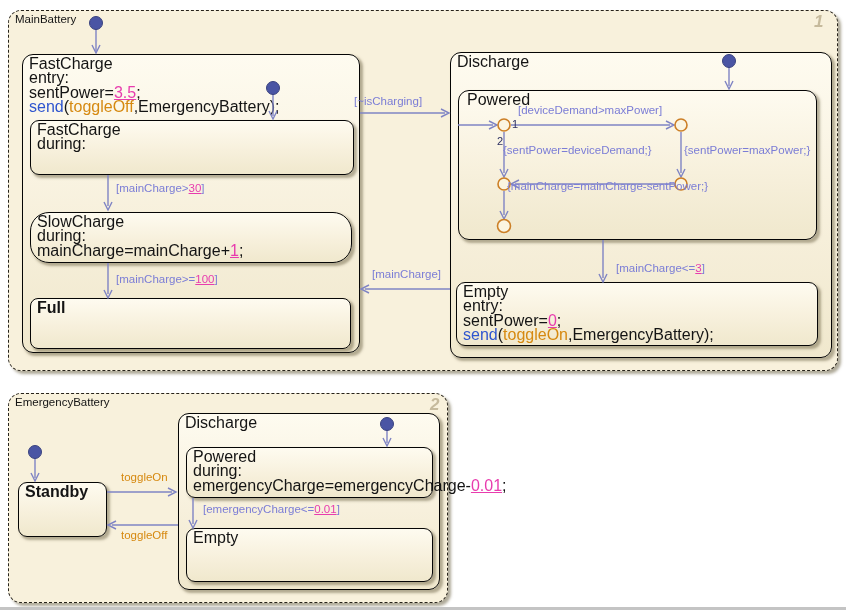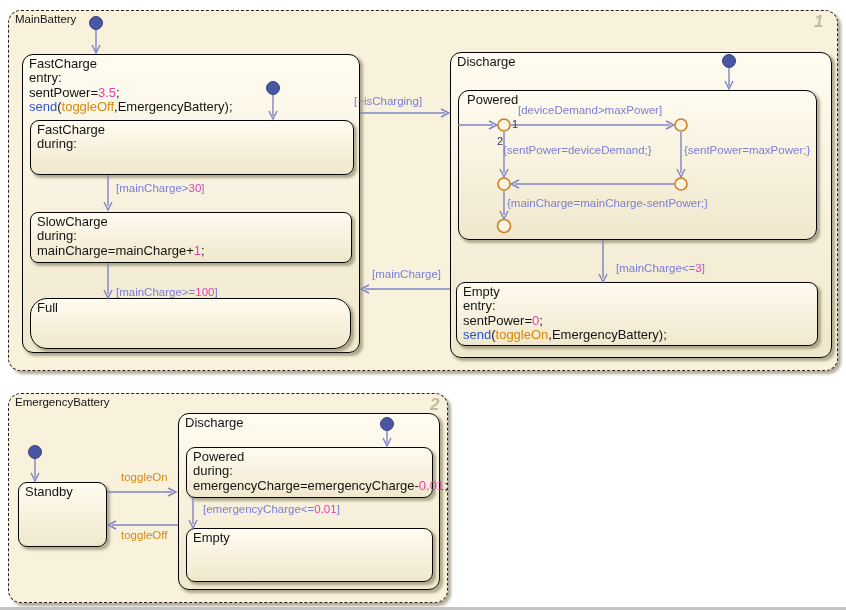--- a/index.html
+++ b/index.html
@@ -16,28 +16,28 @@
   .state {
     position:absolute; box-sizing:border-box;
     background:linear-gradient(180deg,#FEFBF0 0%,#F7F0DC 55%,#F0E8CD 100%);
     border:1.4px solid #050505; border-radius:11px;
     box-shadow:2.5px 2.5px 2.5px rgba(110,100,70,.5);
   }
   .chart-title {
     position:absolute; left:6px; top:2px; font-size:11.5px; color:#141414; white-space:nowrap;
   }
   .state-text {
-    position:absolute; left:6px; top:2px; font-size:13px; line-height:14.3px;
+    position:absolute; left:6px; top:2px; font-size:16px; line-height:14.3px;
     color:#141414; white-space:nowrap;
   }
   .tlabel { position:absolute; font-size:11.5px; color:#7B7DD6; white-space:nowrap; }
   .evt-label { position:absolute; font-size:11.5px; color:#D68910; white-space:nowrap; }
   .prio { position:absolute; font-size:11px; color:#2E3163; }
   .badge { position:absolute; font-size:17px; font-style:italic; font-weight:bold; color:#C6BA9C; }
-  .num { color:#E83CAE; }
+  .num { color:#E83CAE;text-decoration:underline; }
   .kw-send { color:#2F55CF; }
   .evt { color:#D68910; }
   #wires { position:absolute; left:0; top:0; z-index:30; pointer-events:none; }
   .chart { z-index:5; }
   .state { z-index:10; }
   .txt { z-index:40; }
   #bottom-edge { position:absolute; left:0; top:607px; width:846px; height:3px; background:#c4c4c4; z-index:50; }
 </style>
 </head>
 <body>
@@ -58,29 +58,29 @@
     </div>
   </div>
 
   <div class="state" style="left:30px;top:120px;width:324px;height:55px;border-radius:9px;">
     <div class="state-text">
       <div>FastCharge</div>
       <div>during:</div>
     </div>
   </div>
 
-  <div class="state" style="left:30px;top:212px;width:322px;height:51px;border-radius:8px;">
+  <div class="state" style="left:30px;top:212px;width:322px;height:51px;border-radius:19px;">
     <div class="state-text">
       <div>SlowCharge</div>
       <div>during:</div>
       <div><span>mainCharge=mainCharge+</span><span class="num">1</span><span>;</span></div>
     </div>
   </div>
 
-  <div class="state" style="left:30px;top:298px;width:321px;height:51px;border-radius:17px;">
+  <div class="state" style="left:30px;top:298px;width:321px;height:51px;border-radius:8px;font-weight:bold;">
     <div class="state-text">
       <div>Full</div>
     </div>
   </div>
 
   <div class="state" style="left:450px;top:52px;width:382px;height:306px;">
     <div class="state-text">
       <div>Discharge</div>
     </div>
   </div>
@@ -98,21 +98,21 @@
       <div><span>sentPower=</span><span class="num">0</span><span>;</span></div>
       <div><span class="kw-send">send</span><span>(</span><span class="evt">toggleOn</span><span>,EmergencyBattery);</span></div>
     </div>
   </div>
 
   <div class="chart" style="left:8px;top:393px;width:440px;height:210px;">
     <div class="chart-title">EmergencyBattery</div>
   </div>
   <div class="badge txt" style="left:430px;top:395px;">2</div>
 
-  <div class="state" style="left:18px;top:482px;width:89px;height:65px;border-radius:9px;">
+  <div class="state" style="left:18px;top:482px;width:89px;height:55px;border-radius:9px;font-weight:bold;">
     <div class="state-text">
       <div>Standby</div>
     </div>
   </div>
 
   <div class="state" style="left:178px;top:413px;width:262px;height:177px;">
     <div class="state-text">
       <div>Discharge</div>
     </div>
   </div>
@@ -189,36 +189,36 @@
       <circle cx="504" cy="125" r="6"></circle>
       <circle cx="681" cy="125" r="6"></circle>
       <circle cx="681" cy="184" r="6"></circle>
       <circle cx="504" cy="184" r="6"></circle>
       <circle cx="504" cy="226" r="6.5"></circle>
     </g>
   </svg>
 
   <div class="tlabel txt" style="left:116px;top:182px;"><span>[mainCharge&gt;</span><span class="num">30</span><span>]</span></div>
 
-  <div class="tlabel txt" style="left:116px;top:286px;"><span>[mainCharge&gt;=</span><span class="num">100</span><span>]</span></div>
+  <div class="tlabel txt" style="left:116px;top:273px;"><span>[mainCharge&gt;=</span><span class="num">100</span><span>]</span></div>
 
   <div class="tlabel txt" style="left:354px;top:95px;">[~isCharging]</div>
 
   <div class="tlabel txt" style="left:372px;top:268px;">[mainCharge]</div>
 
   <div class="tlabel txt" style="left:518px;top:104px;">[deviceDemand&gt;maxPower]</div>
 
   <div class="prio txt" style="left:512px;top:118px;">1</div>
   <div class="prio txt" style="left:497px;top:135px;">2</div>
 
   <div class="tlabel txt" style="left:503px;top:144px;">{sentPower=deviceDemand;}</div>
 
   <div class="tlabel txt" style="left:684px;top:144px;">{sentPower=maxPower;}</div>
 
-  <div class="tlabel txt" style="left:507px;top:197px;">{mainCharge=mainCharge-sentPower;}</div>
+  <div class="tlabel txt" style="left:507px;top:180px;">{mainCharge=mainCharge-sentPower;}</div>
 
   <div class="tlabel txt" style="left:616px;top:250px;margin-top:12px;"><span>[mainCharge&lt;=</span><span class="num">3</span><span>]</span></div>
 
   <div class="evt-label txt" style="left:121px;top:471px;">toggleOn</div>
 
   <div class="evt-label txt" style="left:121px;top:529px;">toggleOff</div>
 
   <div class="tlabel txt" style="left:203px;top:503px;"><span>[emergencyCharge&lt;=</span><span class="num">0.01</span><span>]</span></div>
 
   <div id="bottom-edge"></div>

